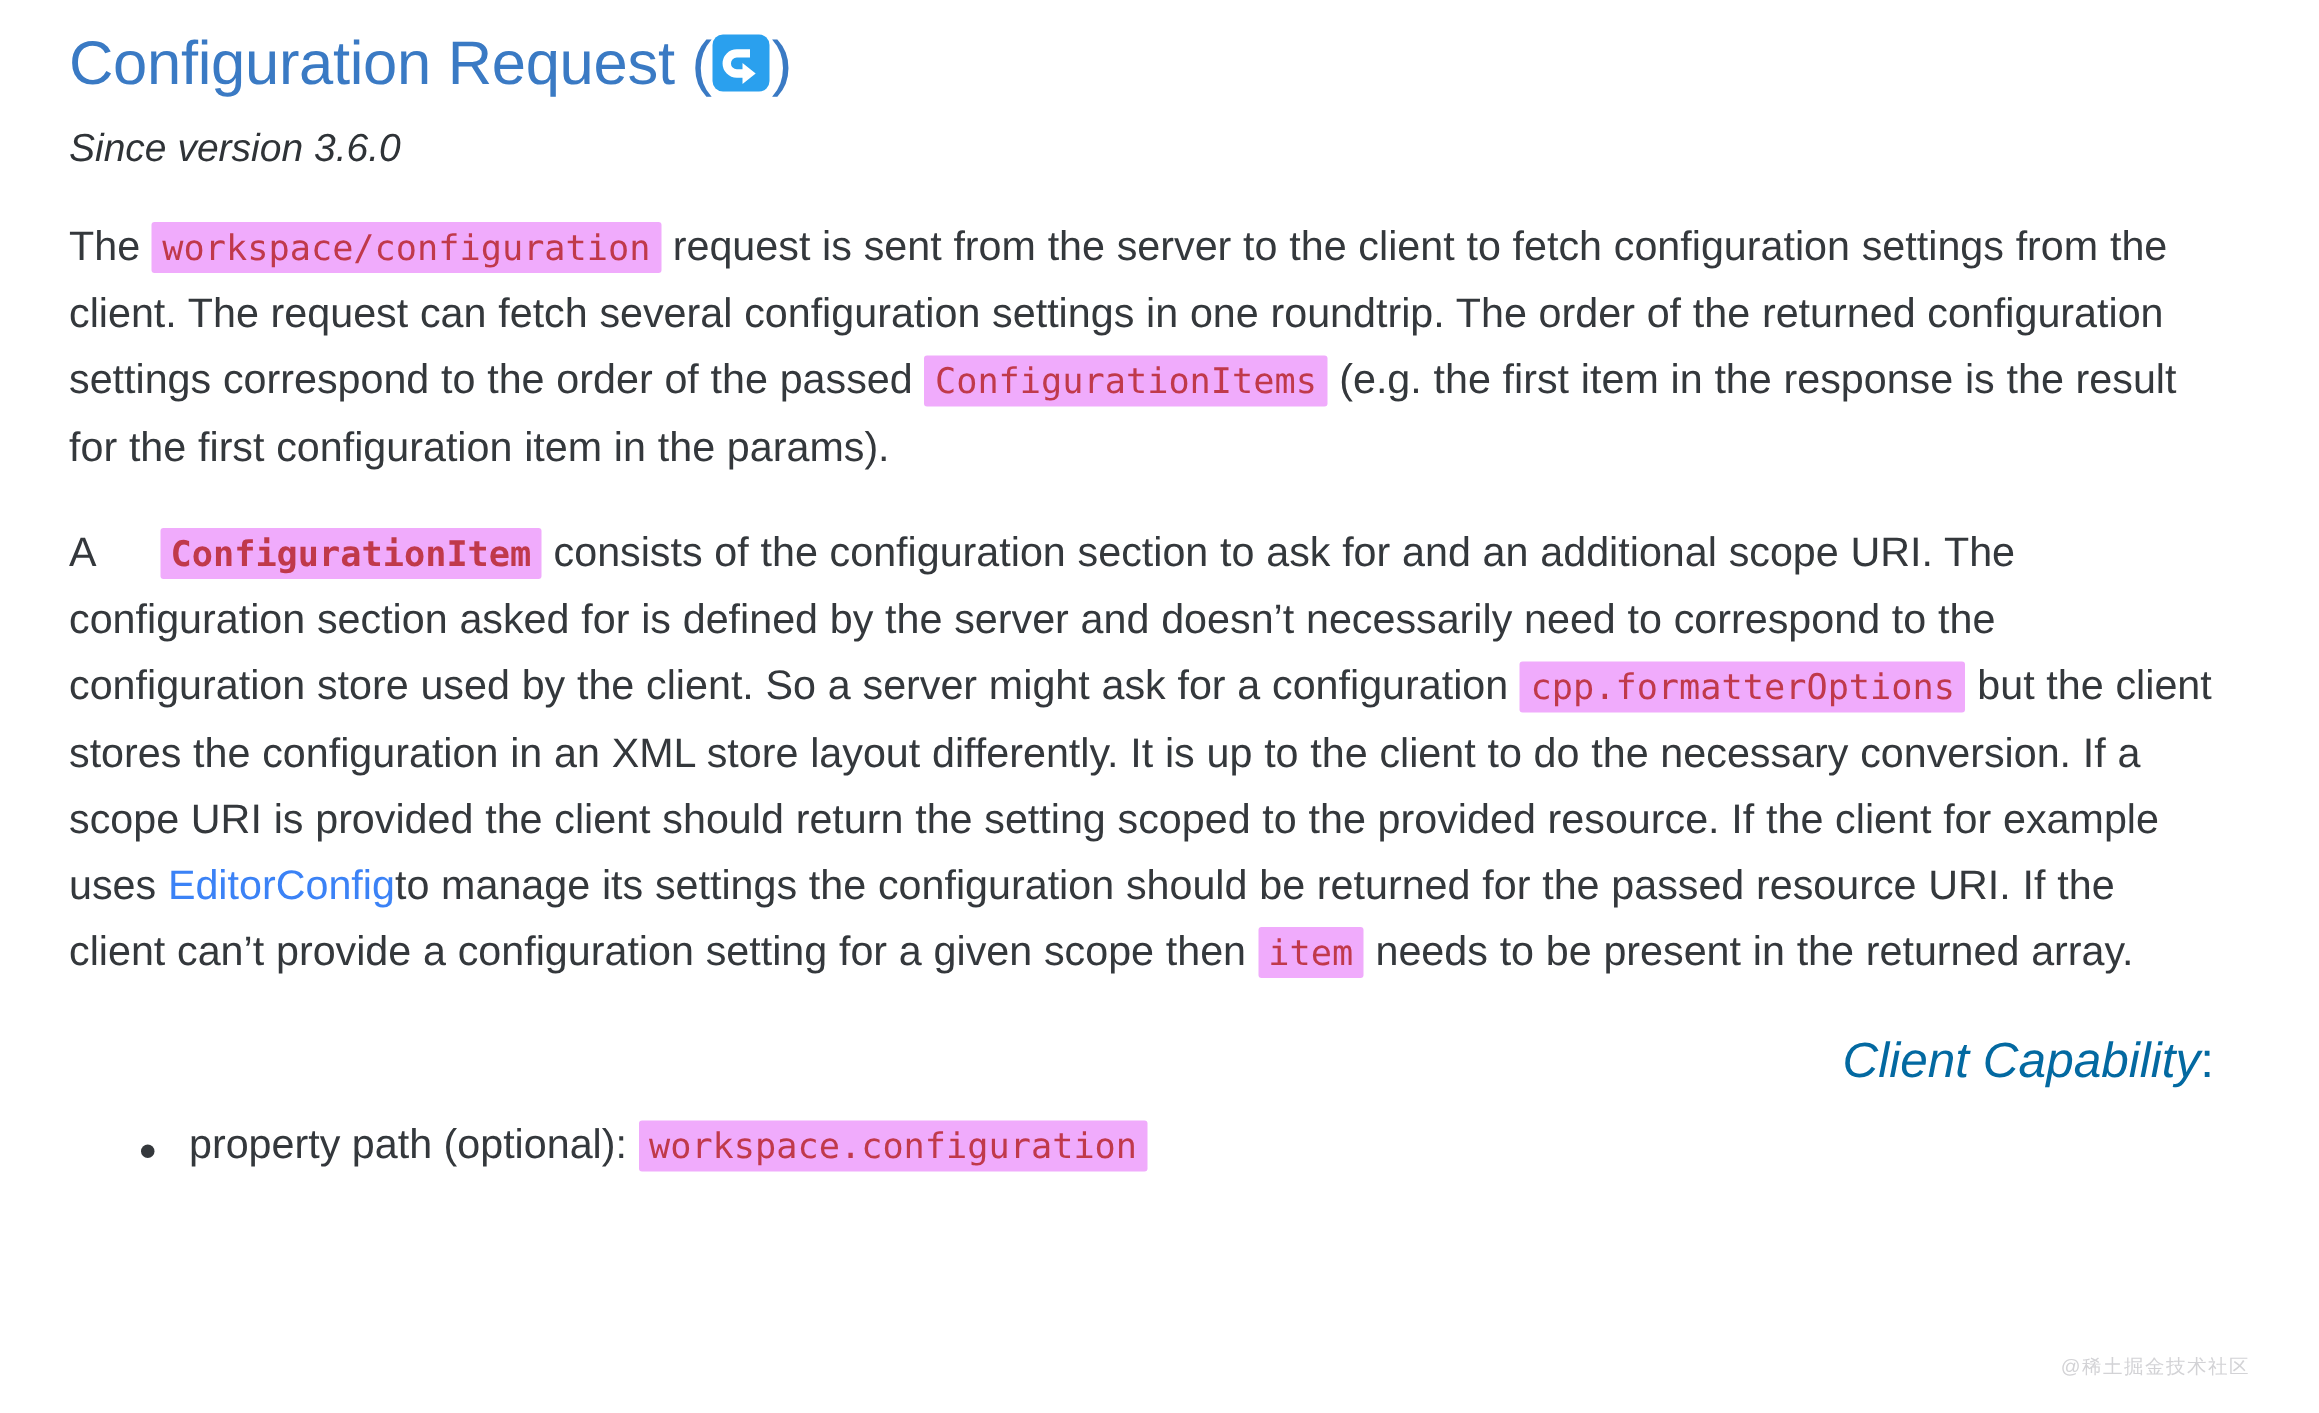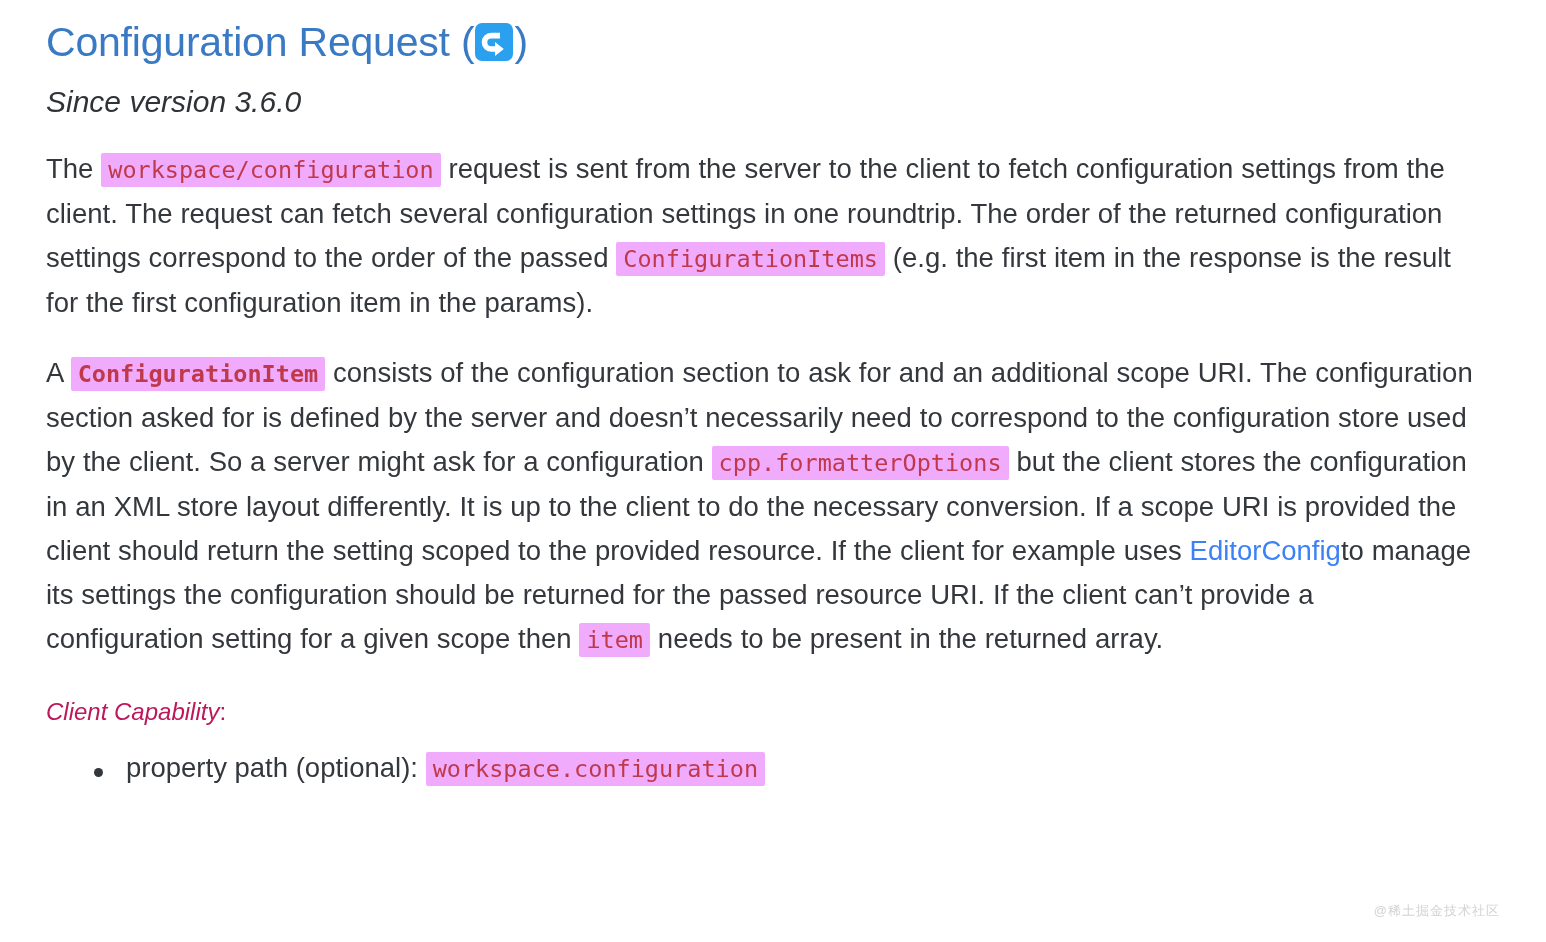--- a/index.html
+++ b/index.html
@@ -48,21 +48,21 @@
     border-radius: 7px;
     background: #2aa0ee;
     position: relative;
     margin: 0 1px;
   }
   .anchor-icon svg { display: block; }
 
   
   .since {
     font-style: italic;
-    font-size: 30px;
+    font-size: 26px;
     line-height: 1.3;
     color: #2f3337;
     margin: 16px 0 0 0;
   }
 
   
   p.body-par {
     font-size: 27.5px;
     line-height: 44px;
     color: #34383c;
@@ -74,33 +74,34 @@
   
   code.inline {
     font-family: "DejaVu Sans Mono", "Liberation Mono", monospace;
     font-size: 23.5px;
     color: #c0394b;
     background: #f0abfc;
     padding: 3px 7px;
     border-radius: 2px;
     white-space: nowrap;
   }
-  code.inline.strong { font-weight: 700; color: #c0394b; }
+  code.inline.strong { font-weight: 700; color: #c0394b; margin-left: 36px; }
 
   a.doc-link {
     color: #3b82f6;
     text-decoration: none;
   }
 
   
   .cap-label {
-    font-size: 24px;
+    font-size: 33px;
     line-height: 40px;
     margin: 30px 0 0 0;
-    color: #be185d;
+    color: #0369a1;
+    text-align: right;
   }
   .cap-label i { font-style: italic; }
 
   
   ul.cap-list {
     list-style: none;
     margin: 18px 0 0 0;
     padding: 0 0 0 48px;
   }
   ul.cap-list li {

